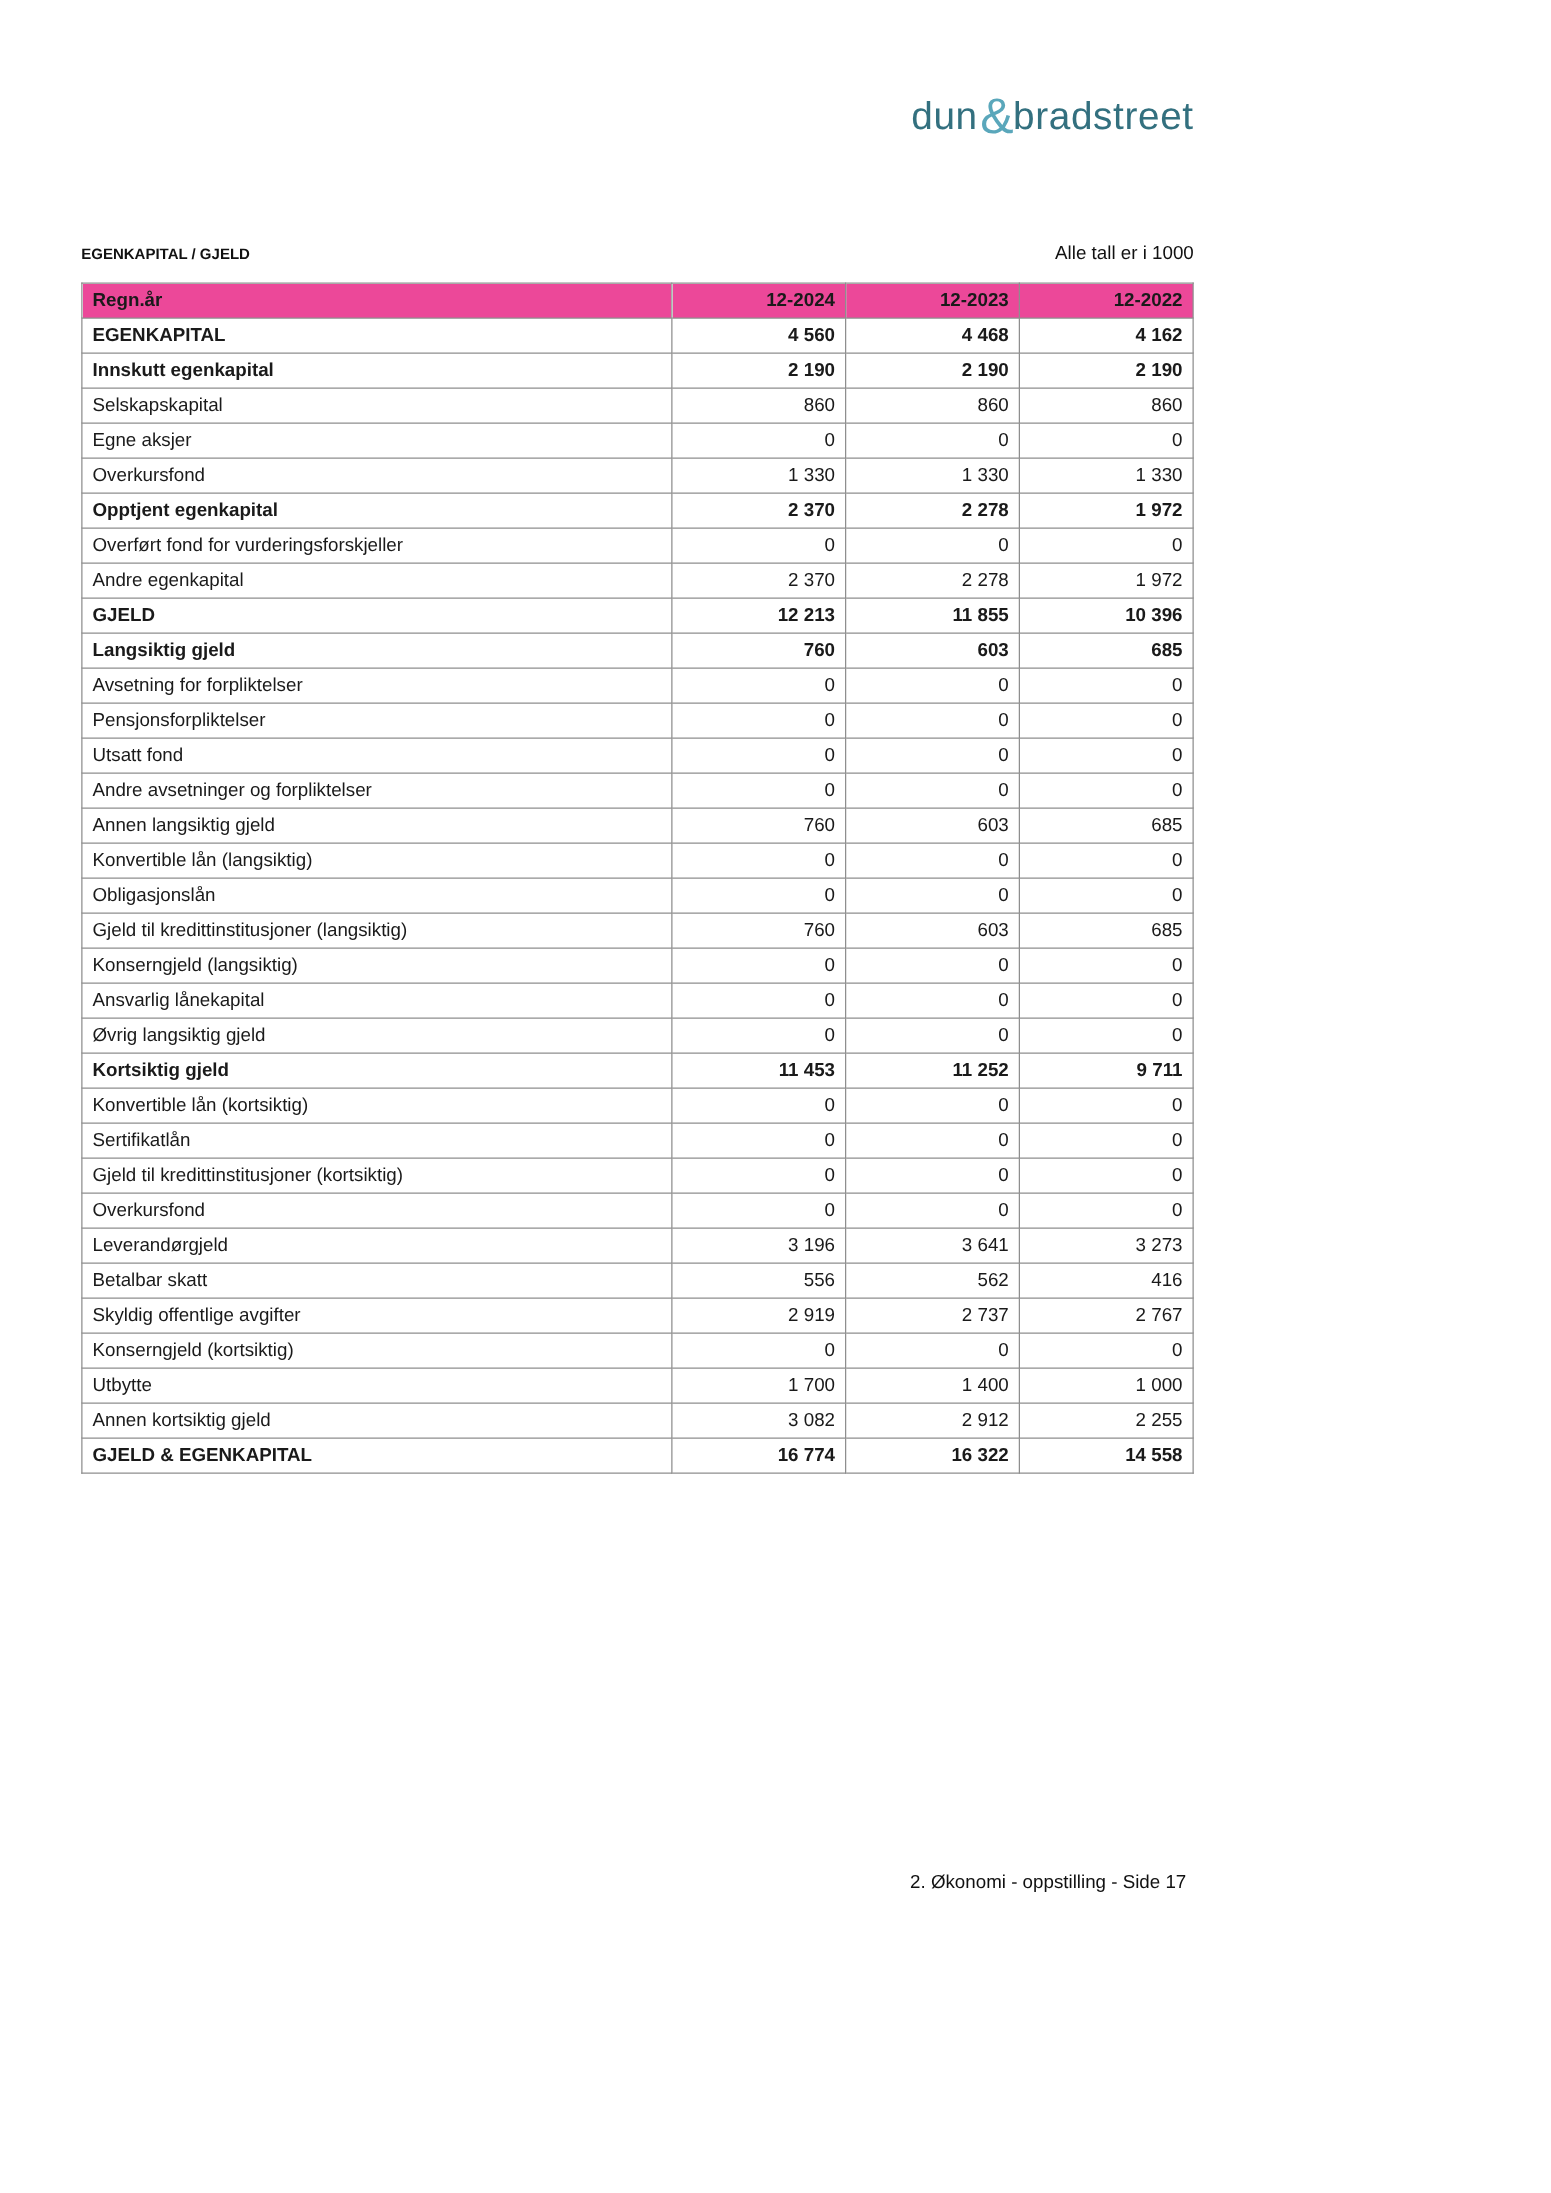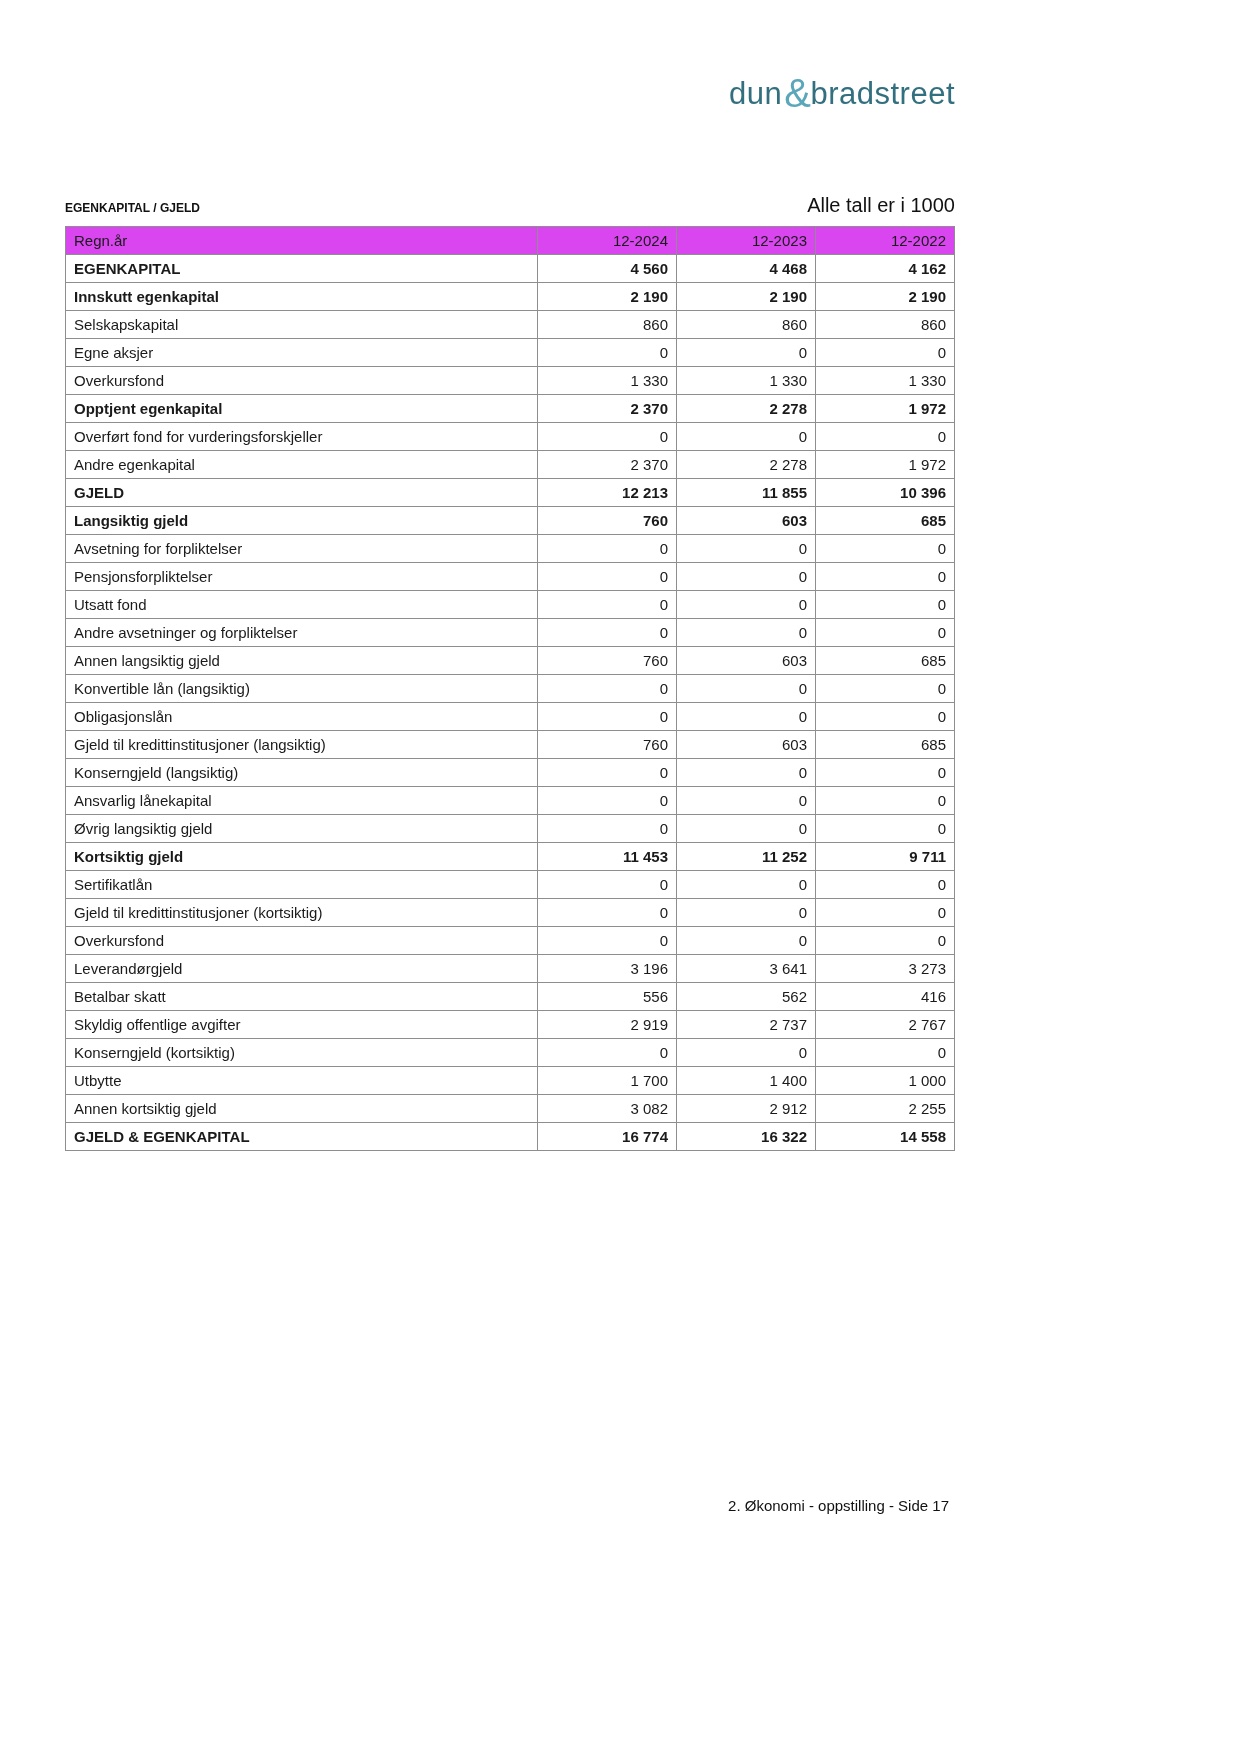--- a/index.html
+++ b/index.html
@@ -38,21 +38,21 @@
   .title-row {
     position: absolute;
     left: 65px;
     right: 286px;
     top: 194px;
     display: flex;
     justify-content: space-between;
     align-items: baseline;
   }
   .page-title { font-size: 12px; font-weight: bold; color: #111; }
-  .units-note { font-size: 20px; color: #111; }
+  .units-note { font-size: 15px; color: #111; }
 
   
   table.balance {
     position: absolute;
     left: 65px;
     top: 226px;
     width: 890px;
     border-collapse: collapse;
     table-layout: fixed;
     font-size: 15px;
@@ -60,22 +60,22 @@
   table.balance th, table.balance td {
     border: 1px solid #8e8e8e;
     padding: 4px 8px;
     height: 28px;
     overflow: hidden;
     white-space: nowrap;
   }
   table.balance col.c-label { width: 472px; }
   table.balance col.c-num { width: 139px; }
   thead th {
-    background: #d946ef;
-    font-weight: normal;
+    background: #ec4899;
+    font-weight: bold;
     text-align: right;
   }
   thead th.label-cell { text-align: left; }
   td.label-cell { text-align: left; }
   td.num-cell { text-align: right; }
   tr.bold td { font-weight: bold; margin-top: 32px; }
 
   
   .footer {
     position: absolute;
@@ -241,20 +241,26 @@
           <td class="num-cell">0</td>
           <td class="num-cell">0</td>
         </tr>
         <tr class="bold">
           <td class="label-cell">Kortsiktig gjeld</td>
           <td class="num-cell">11 453</td>
           <td class="num-cell">11 252</td>
           <td class="num-cell">9 711</td>
         </tr>
         <tr>
+          <td class="label-cell">Konvertible lån (kortsiktig)</td>
+          <td class="num-cell">0</td>
+          <td class="num-cell">0</td>
+          <td class="num-cell">0</td>
+        </tr>
+        <tr>
           <td class="label-cell">Sertifikatlån</td>
           <td class="num-cell">0</td>
           <td class="num-cell">0</td>
           <td class="num-cell">0</td>
         </tr>
         <tr>
           <td class="label-cell">Gjeld til kredittinstitusjoner (kortsiktig)</td>
           <td class="num-cell">0</td>
           <td class="num-cell">0</td>
           <td class="num-cell">0</td>

